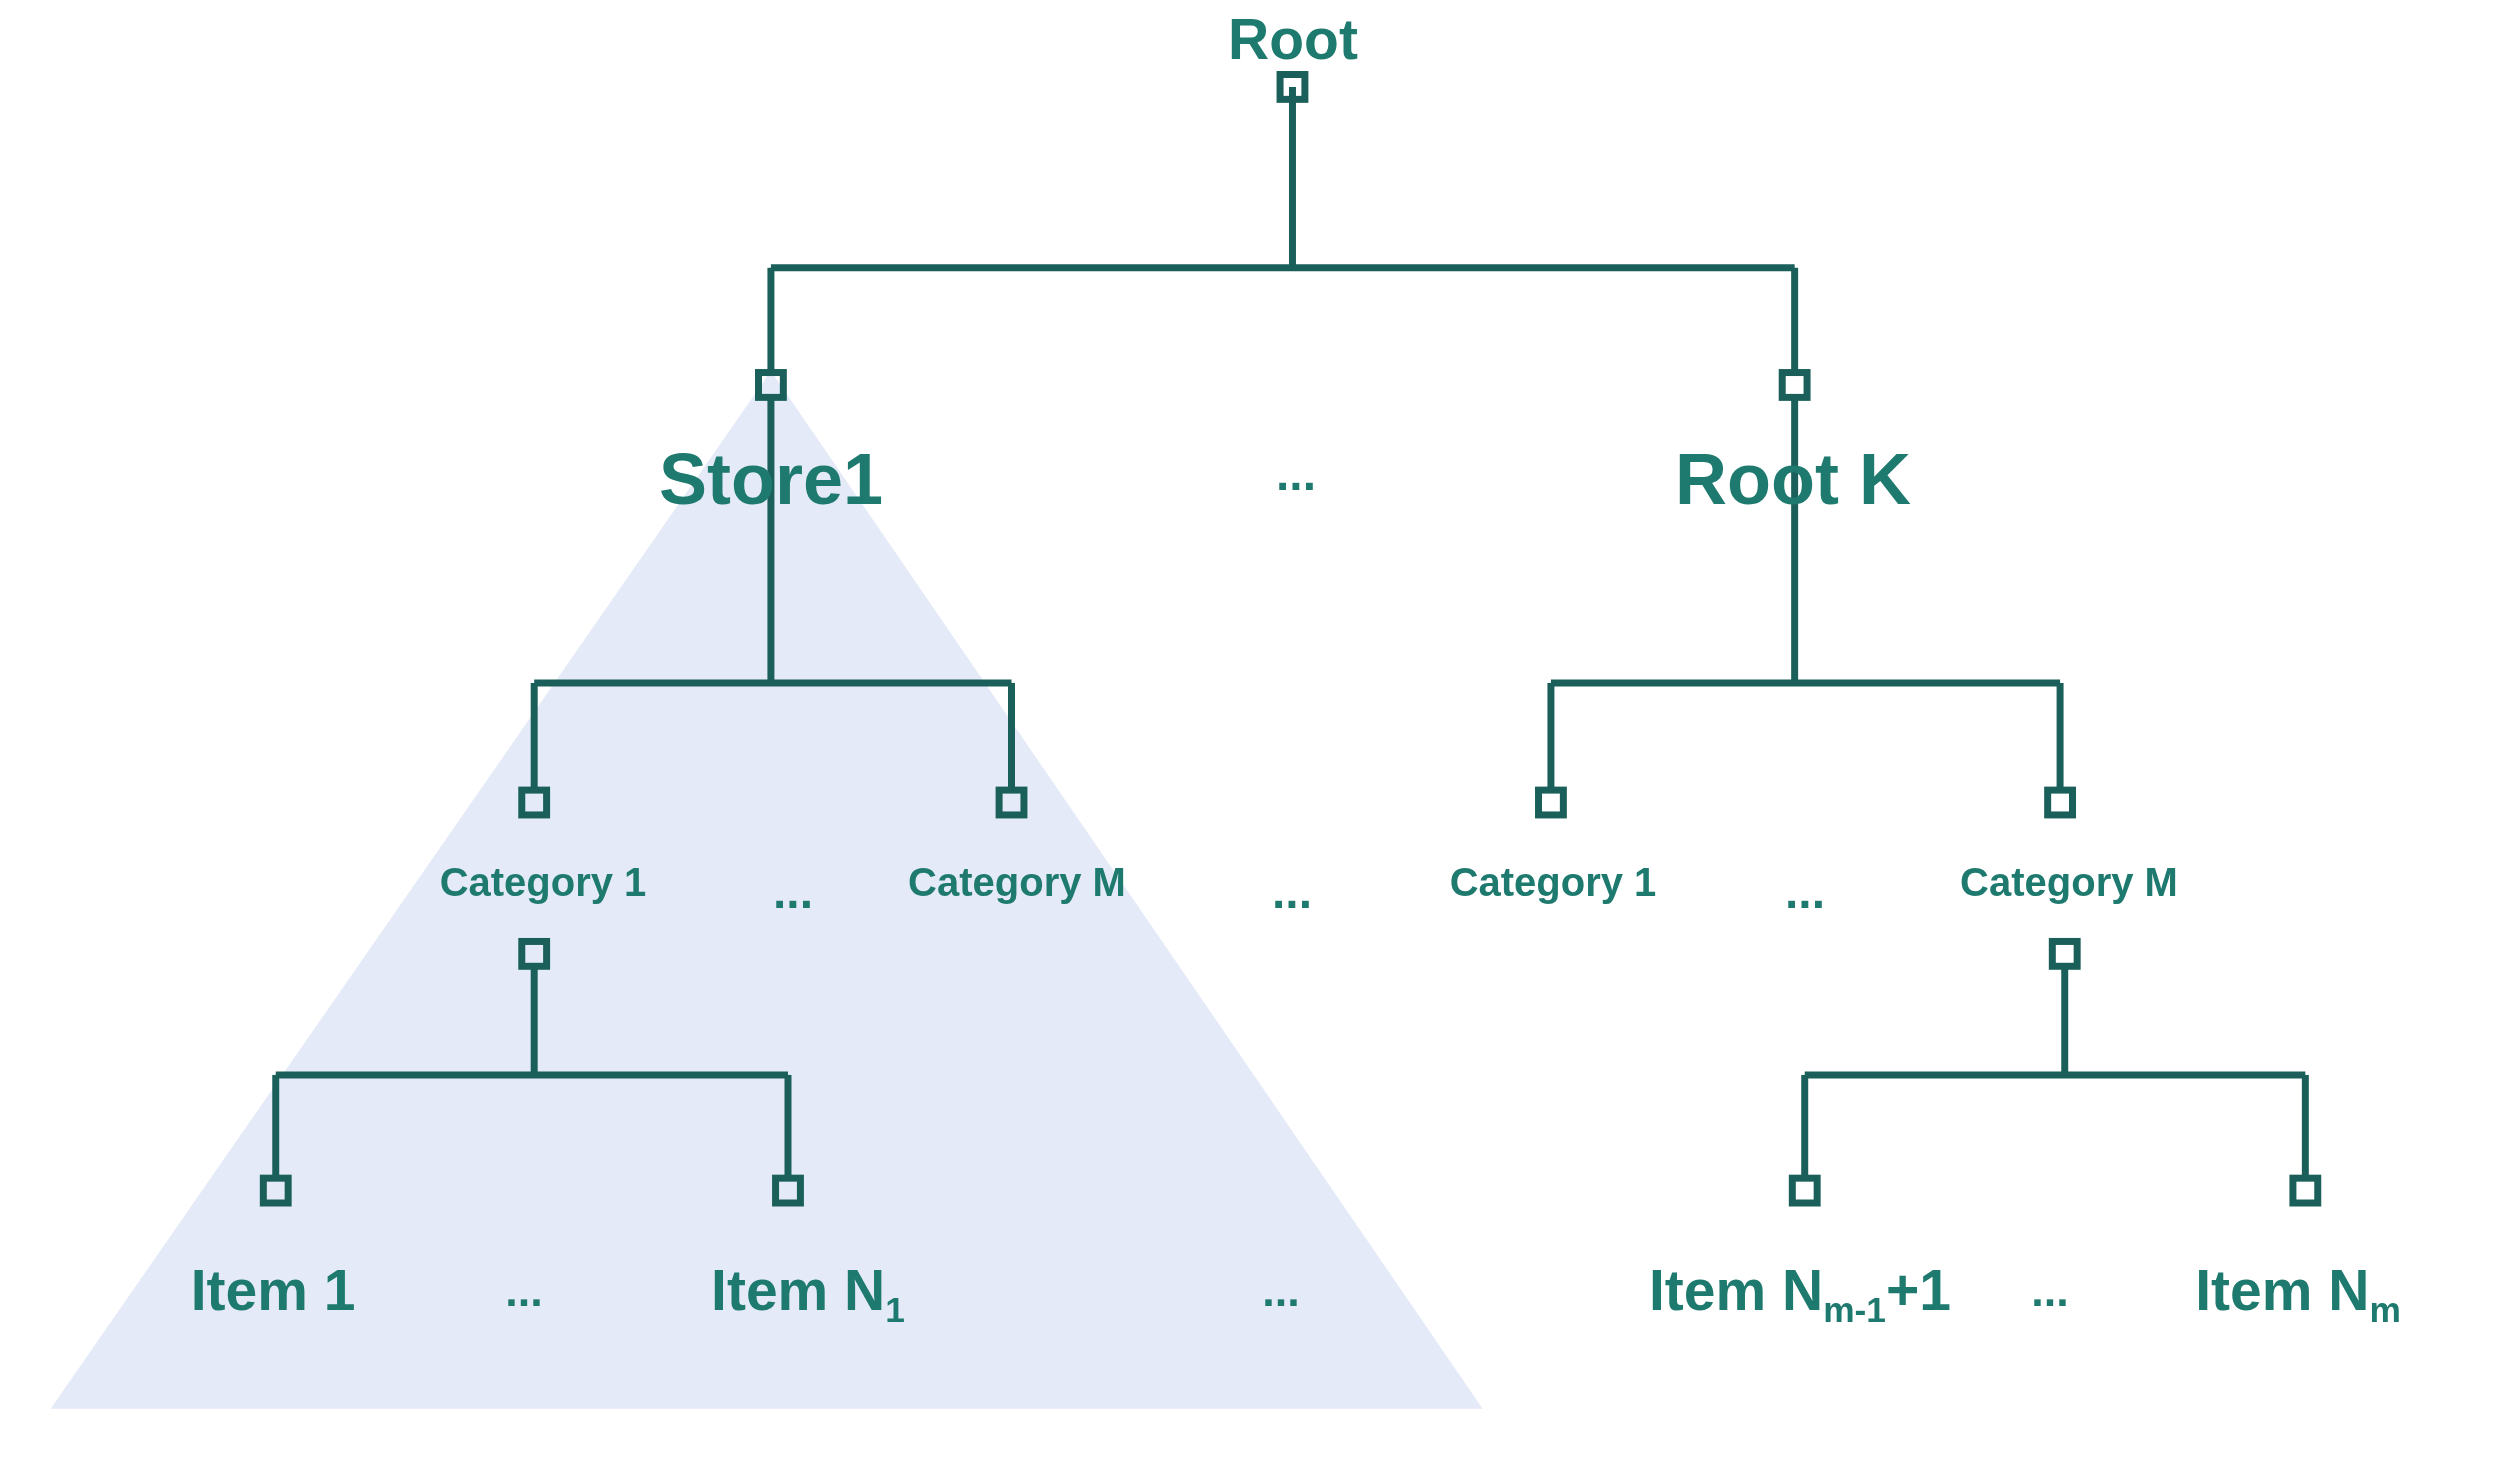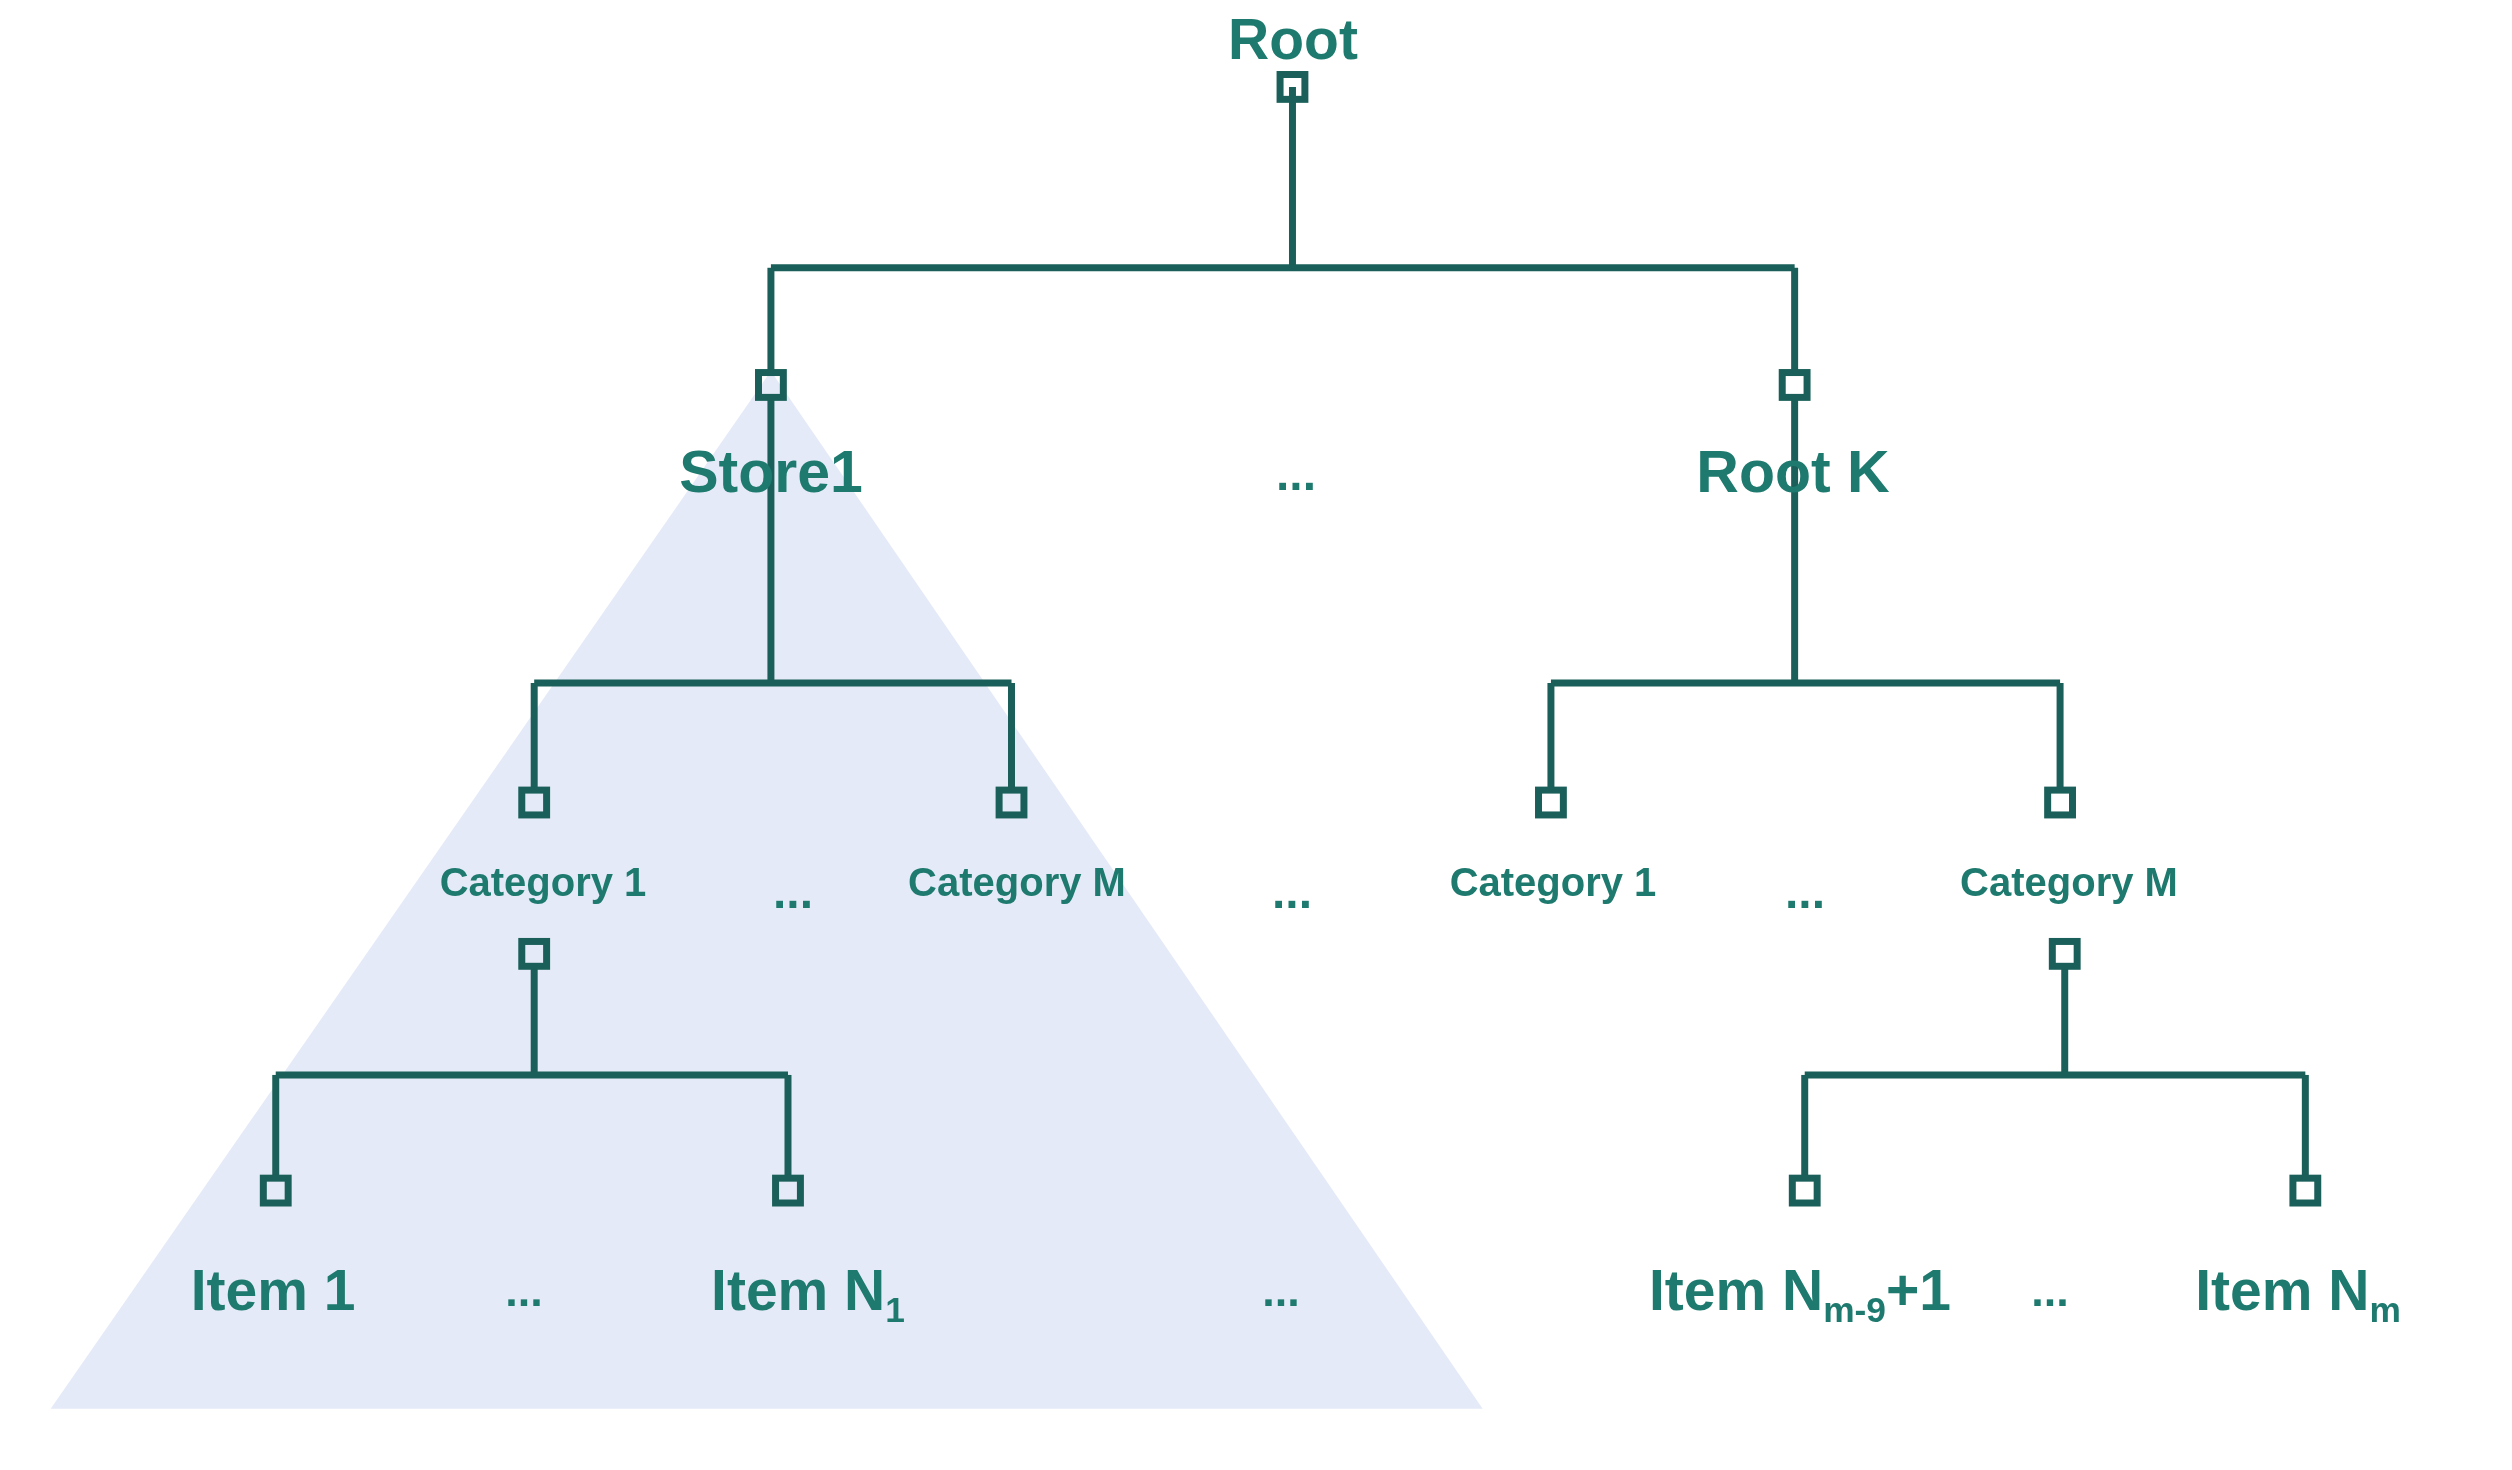--- a/index.html
+++ b/index.html
@@ -27,21 +27,21 @@
   .label {
     position: absolute;
     color: #1E7A6E;
     font-weight: bold;
     white-space: nowrap;
     font-family: "Liberation Sans", sans-serif;
     line-height: 1;
     transform: translateX(-50%);
   }
   .lbl-root      { font-size: 57px; }
-  .lbl-store     { font-size: 59px; }
+  .lbl-store     { font-size: 72px; }
   .lbl-category  { font-size: 40px; }
   .lbl-item      { font-size: 57px; }
   .ellipsis {
     position: absolute;
     color: #1E7A6E;
     font-weight: bold;
     font-family: "Liberation Sans", sans-serif;
     line-height: 1;
     white-space: nowrap;
     transform: translateX(-50%);
@@ -134,20 +134,20 @@
   <div class="label lbl-category" style="left:2069px; top:862px;">Category M</div>
 
   <div class="label lbl-item" style="left:273px; top:1262px;">Item 1</div>
 
   <div class="ellipsis ell-item" style="left:524px; top:1268px;">...</div>
 
   <div class="label lbl-item" style="left:808px; top:1262px;"><span>Item N</span><sub>1</sub></div>
 
   <div class="ellipsis ell-item" style="left:1281px; top:1268px;">...</div>
 
-  <div class="label lbl-item" style="left:1800px; top:1262px;"><span>Item N</span><sub>m-9</sub><span>+1</span></div>
+  <div class="label lbl-item" style="left:1800px; top:1262px;"><span>Item N</span><sub>m-1</sub><span>+1</span></div>
 
   <div class="ellipsis ell-item" style="left:2050px; top:1268px;">...</div>
 
   <div class="label lbl-item" style="left:2298px; top:1262px;text-align:right;"><span>Item N</span><sub>m</sub></div>
 
 </div>
 
 
 </body></html>

